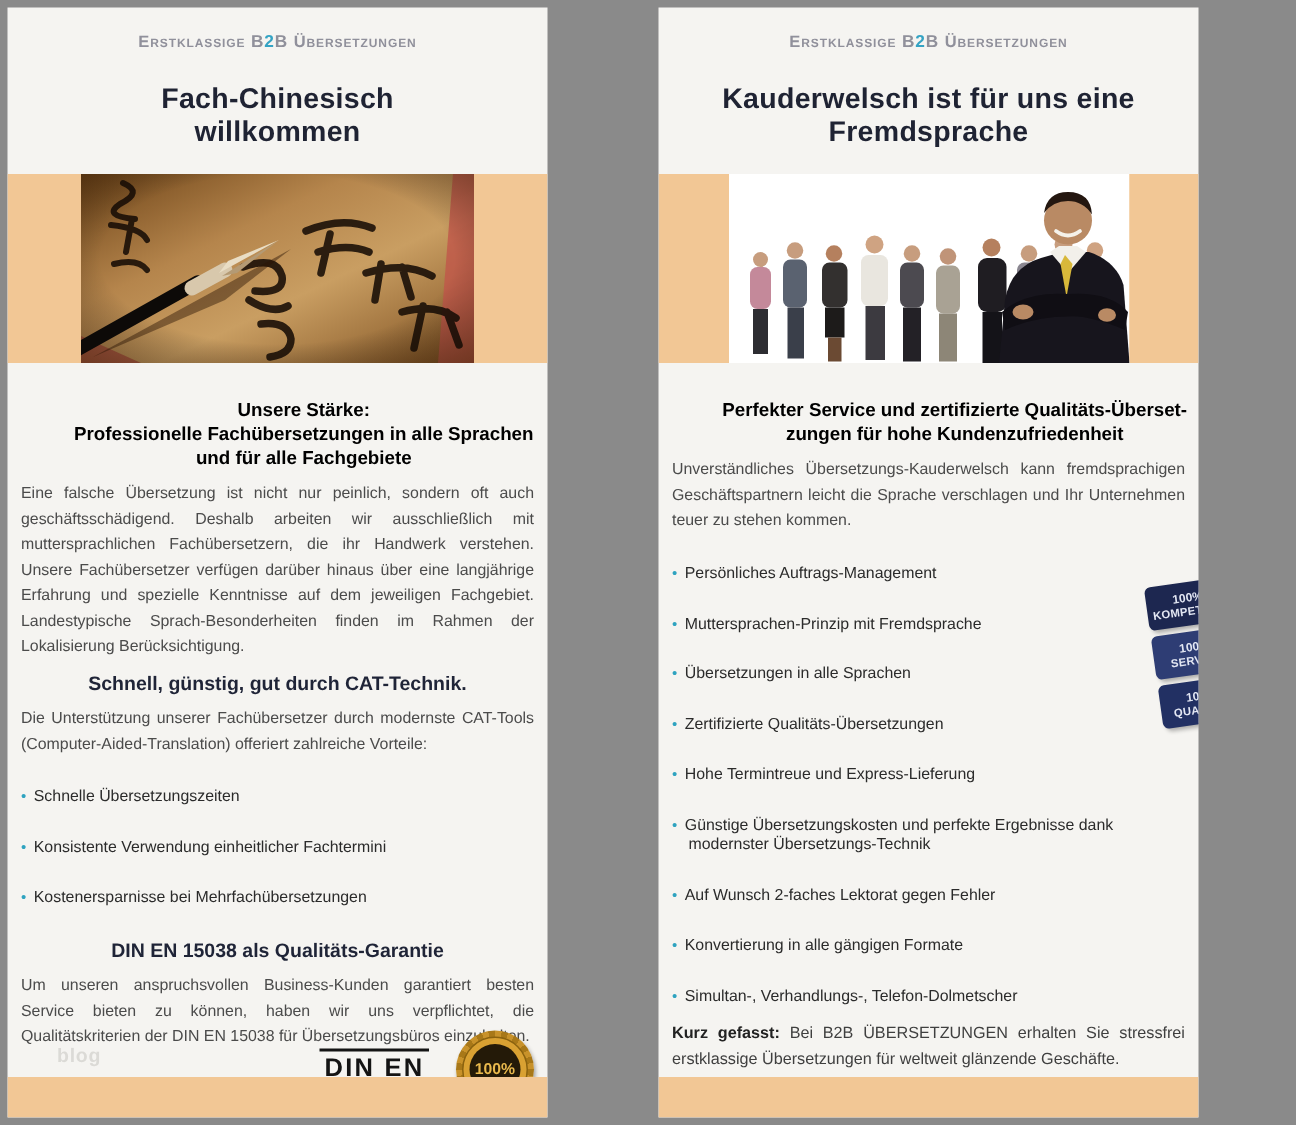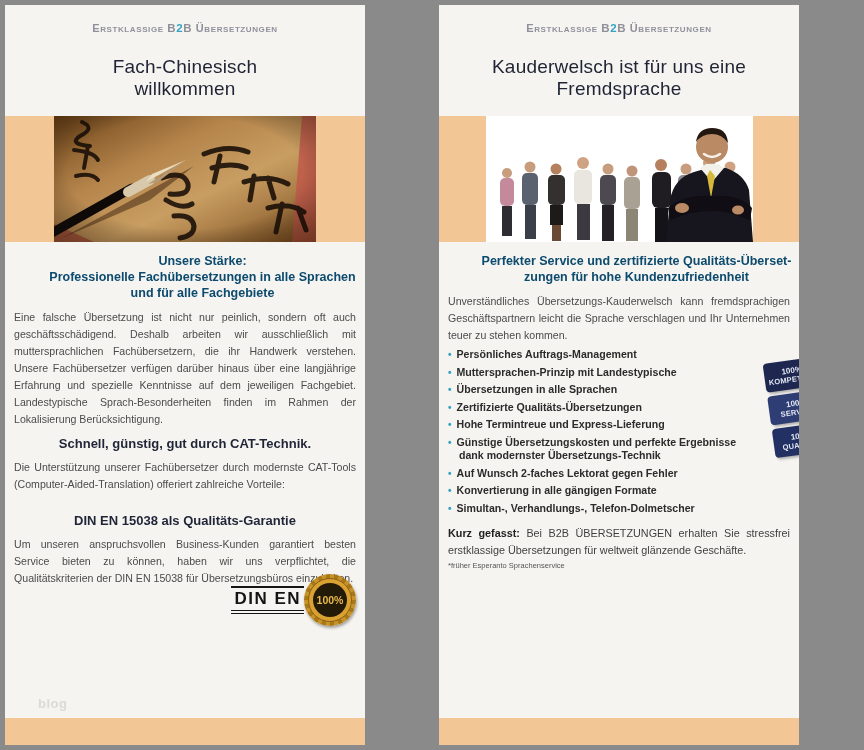--- a/index.html
+++ b/index.html
@@ -20,54 +20,54 @@
   .pg-header{
     margin-top:17px;text-align:center;
     font-variant:small-caps;font-weight:bold;
     font-size:11px;letter-spacing:.6px;color:#90909b;
   }
   .pg-header .b2b{font-variant:normal;font-size:11.5px;}
   .pg-header .two{color:#34a3c4;}
 
   .pg-title{
     margin-top:22px;text-align:center;
-    font-size:19px;font-weight:normal;color:#1f2333;line-height:22px;
+    font-size:19px;font-weight:bold;color:#1f2333;line-height:22px;
     letter-spacing:.2px;
   }
 
   .band{
     margin-top:16px;height:126px;background:#f2c795;
     display:flex;justify-content:center;
   }
   .art-frame{height:126px;}
 
   .subtitle{
-    margin-top:11px;text-align:center;
-    font-size:12.5px;font-weight:bold;color:#0c4a6e;line-height:16px;padding-left:35px;
+    margin-top:23px;text-align:center;
+    font-size:12.5px;font-weight:bold;color:#000000;line-height:16px;padding-left:35px;
   }
   .para{
     width:342px;margin:8px auto 0;text-align:justify;
     font-size:10.6px;line-height:17px;color:#4b4b4b;
   }
   .sec-heading{
     margin-top:8px;text-align:center;
     font-size:13px;font-weight:bold;color:#1f2437;
   }
 
   .bullets{width:342px;margin:2px auto 0;}
   .bullet{
-    margin-top:4px;font-size:10.6px;font-weight:bold;color:#2b2b2b;
+    margin-top:20px;font-size:10.6px;font-weight:normal;color:#2b2b2b;
     line-height:13.5px;padding-left:11px;text-indent:-11px;
   }
   .bullet .dot{color:#2fa3c0;margin-right:5px;font-size:10px;}
 
   
   .logo-row{
     width:342px;margin:-16px auto 0;height:58px;
-    display:flex;justify-content:flex-end;align-items:center;
+    display:flex;justify-content:flex-end;align-items:center;gap:18px;
     position:relative;
   }
   .din-logo{
     font-size:17px;font-weight:bold;letter-spacing:1.5px;color:#141414;
     border-top:2px solid #141414;border-bottom:4px double #141414;
     padding:1px 3px 2px;line-height:19px;
   }
   .seal{
     width:52px;height:52px;border-radius:50%;
     background:repeating-conic-gradient(#c8922a 0 10deg,#a87818 10deg 20deg);
@@ -181,20 +181,25 @@
       <div>Professionelle Fachübersetzungen in alle Sprachen</div>
       <div>und für alle Fachgebiete</div>
     </div>
 
     <div class="para">Eine falsche Übersetzung ist nicht nur peinlich, sondern oft auch geschäftsschädigend. Deshalb arbeiten wir ausschließlich mit muttersprachlichen Fachübersetzern, die ihr Handwerk verstehen. Unsere Fachübersetzer verfügen darüber hinaus über eine langjährige Erfahrung und spezielle Kenntnisse auf dem jeweiligen Fachgebiet. Landestypische Sprach-Besonderheiten finden im Rahmen der Lokalisierung Berücksichtigung.</div>
 
     <div class="sec-heading">Schnell, günstig, gut durch CAT-Technik.</div>
 
     <div class="para">Die Unterstützung unserer Fachübersetzer durch modernste CAT-Tools (Computer-Aided-Translation) offeriert zahlreiche Vorteile:</div>
 
+    <div class="bullets">
+      <div class="bullet"><span class="dot">•</span><span>Schnelle Übersetzungszeiten</span></div>
+      <div class="bullet"><span class="dot">•</span><span>Konsistente Verwendung einheitlicher Fachtermini</span></div>
+      <div class="bullet"><span class="dot">•</span><span>Kostenersparnisse bei Mehrfachübersetzungen</span></div>
+    </div>
 
     <div class="sec-heading" style="margin-top:20px;">DIN EN 15038 als Qualitäts-Garantie</div>
 
     <div class="para">Um unseren anspruchsvollen Business-Kunden garantiert besten Service bieten zu können, haben wir uns verpflichtet, die Qualitätskriterien der DIN EN 15038 für Übersetzungsbüros einzuhalten.</div>
 
     <div class="logo-row">
       <div class="din-logo">DIN EN</div>
       <div class="seal">
         <div class="seal-ring"></div>
         <div class="seal-core">
@@ -311,21 +316,21 @@
         <div class="badge b1">
           <span class="v">100%</span>
           <span class="l">SERVICE</span>
         </div>
         <div class="badge b2">
           <span class="v">100%</span>
           <span class="l">QUALITÄT</span>
         </div>
       </div>
       <div class="bullet"><span class="dot">•</span><span>Persönliches Auftrags-Management</span></div>
-      <div class="bullet"><span class="dot">•</span><span>Muttersprachen-Prinzip mit Landestypische</span></div>
+      <div class="bullet"><span class="dot">•</span><span>Muttersprachen-Prinzip mit Fremdsprache</span></div>
       <div class="bullet"><span class="dot">•</span><span>Übersetzungen in alle Sprachen</span></div>
       <div class="bullet"><span class="dot">•</span><span>Zertifizierte Qualitäts-Übersetzungen</span></div>
       <div class="bullet"><span class="dot">•</span><span>Hohe Termintreue und Express-Lieferung</span></div>
       <div class="bullet"><span class="dot">•</span><span>Günstige Übersetzungskosten und perfekte Ergebnisse dank modernster Übersetzungs-Technik</span></div>
       <div class="bullet"><span class="dot">•</span><span>Auf Wunsch 2-faches Lektorat gegen Fehler</span></div>
       <div class="bullet"><span class="dot">•</span><span>Konvertierung in alle gängigen Formate</span></div>
       <div class="bullet"><span class="dot">•</span><span>Simultan-, Verhandlungs-, Telefon-Dolmetscher</span></div>
     </div>
 
     <div class="summary">

